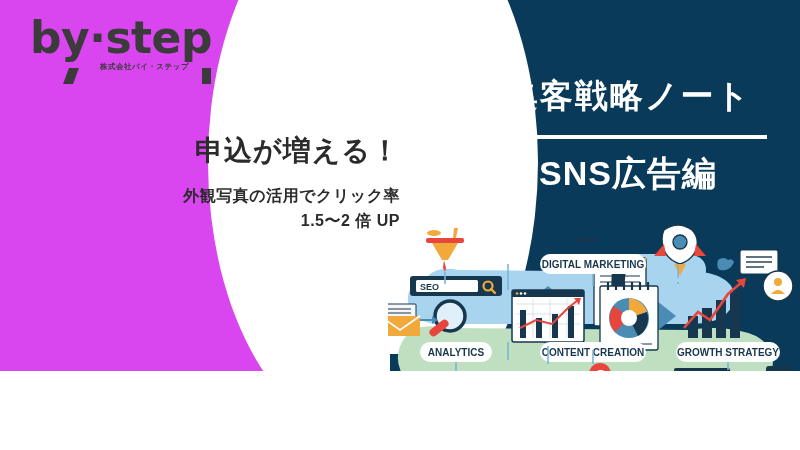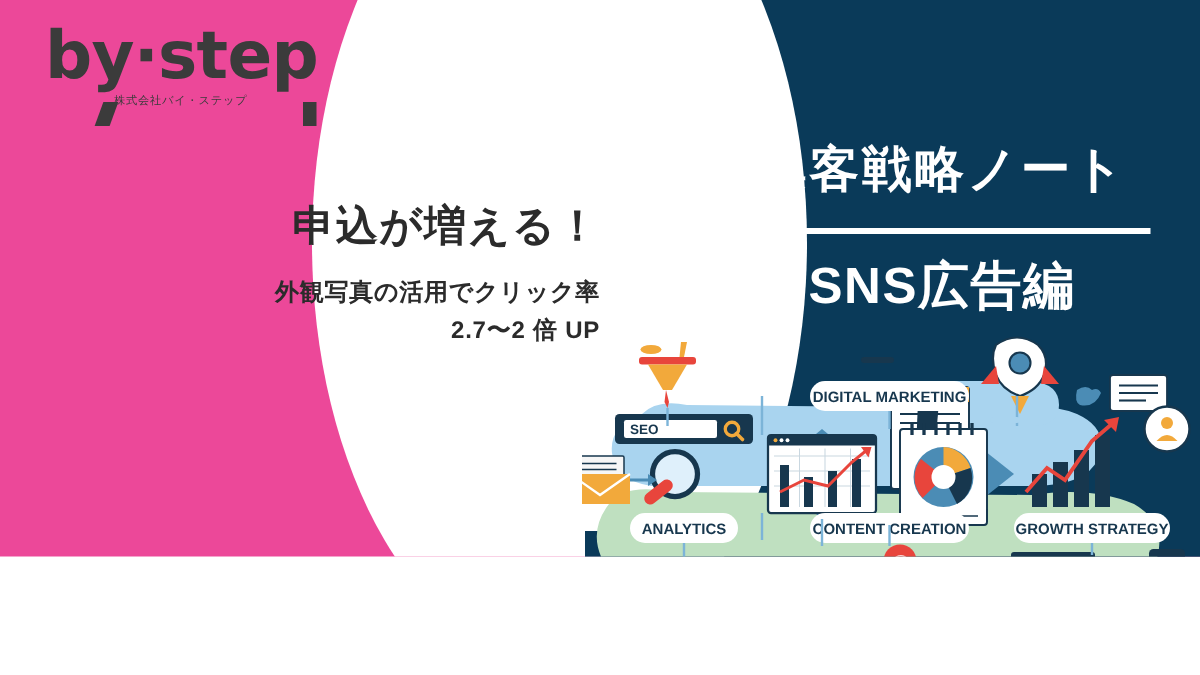--- a/index.html
+++ b/index.html
@@ -5,21 +5,21 @@
   * { box-sizing: border-box; margin: 0; padding: 0; }
   html, body {
     width: 800px; height: 450px;
     overflow: hidden;
     background: #ffffff;
     font-family: "Liberation Sans", "DejaVu Sans", sans-serif;
   }
   #canvas {
     position: relative;
     width: 800px; height: 371px;
-    background: #ec4899;
+    background: #d946ef;
     overflow: hidden;
   }
 
   
   .navy-panel {
     position: absolute;
     top: 0; right: 0;
     width: 410px; height: 450px;
     background: #0a3a59;
   }
@@ -48,23 +48,23 @@
   .logo-main {
     font-size: 44px;
     font-weight: 700;
     letter-spacing: -0.5px;
     color: #3b3b3b;
     line-height: 1;
     font-family: "DejaVu Sans", sans-serif;
   }
   .logo-sub {
     margin-top: 2px;
-    margin-left: 46px;
+    margin-left: 70px;
     font-size: 7.5px;
-    font-weight: 400;
+    font-weight: 700;
     letter-spacing: 0.5px;
     color: #3b3b3b;
   }
   .logo-slash {
     position: absolute;
     left: 36px; top: 52px;
     width: 10px; height: 16px;
     background: #3b3b3b;
     transform: skewX(-20deg);
   }
@@ -92,21 +92,21 @@
   .copy-line {
     font-size: 16px;
     font-weight: 700;
     line-height: 1.55;
     letter-spacing: 0.5px;
   }
 
   
   .title-block {
     position: absolute;
-    right: 22px; top: 91px;
+    right: 22px; top: 74px;
     width: 300px;
     text-align: center;
     color: #ffffff;
     z-index: 6;
   }
   .title-main {
     font-size: 33px;
     font-weight: 700;
     letter-spacing: 2px;
     white-space: nowrap;
@@ -144,21 +144,21 @@
   <div class="logo-wrap">
     <div class="logo-main">by·step</div>
     <div class="logo-slash"></div>
     <div class="logo-bar"></div>
     <div class="logo-sub">株式会社バイ・ステップ</div>
   </div>
 
   <div class="copy">
     <div class="copy-head">申込が増える！</div>
     <div class="copy-line">外観写真の活用でクリック率</div>
-    <div class="copy-line">2.7〜2 倍 UP</div>
+    <div class="copy-line">1.5〜2 倍 UP</div>
   </div>
 
   <div class="title-block">
     <div class="title-main">集客戦略ノート</div>
     <div class="title-rule"></div>
     <div class="title-sub">SNS広告編</div>
   </div>
 
   <div class="illus">
     <svg width="412" height="200" viewBox="0 0 412 200" xmlns="http://www.w3.org/2000/svg">

